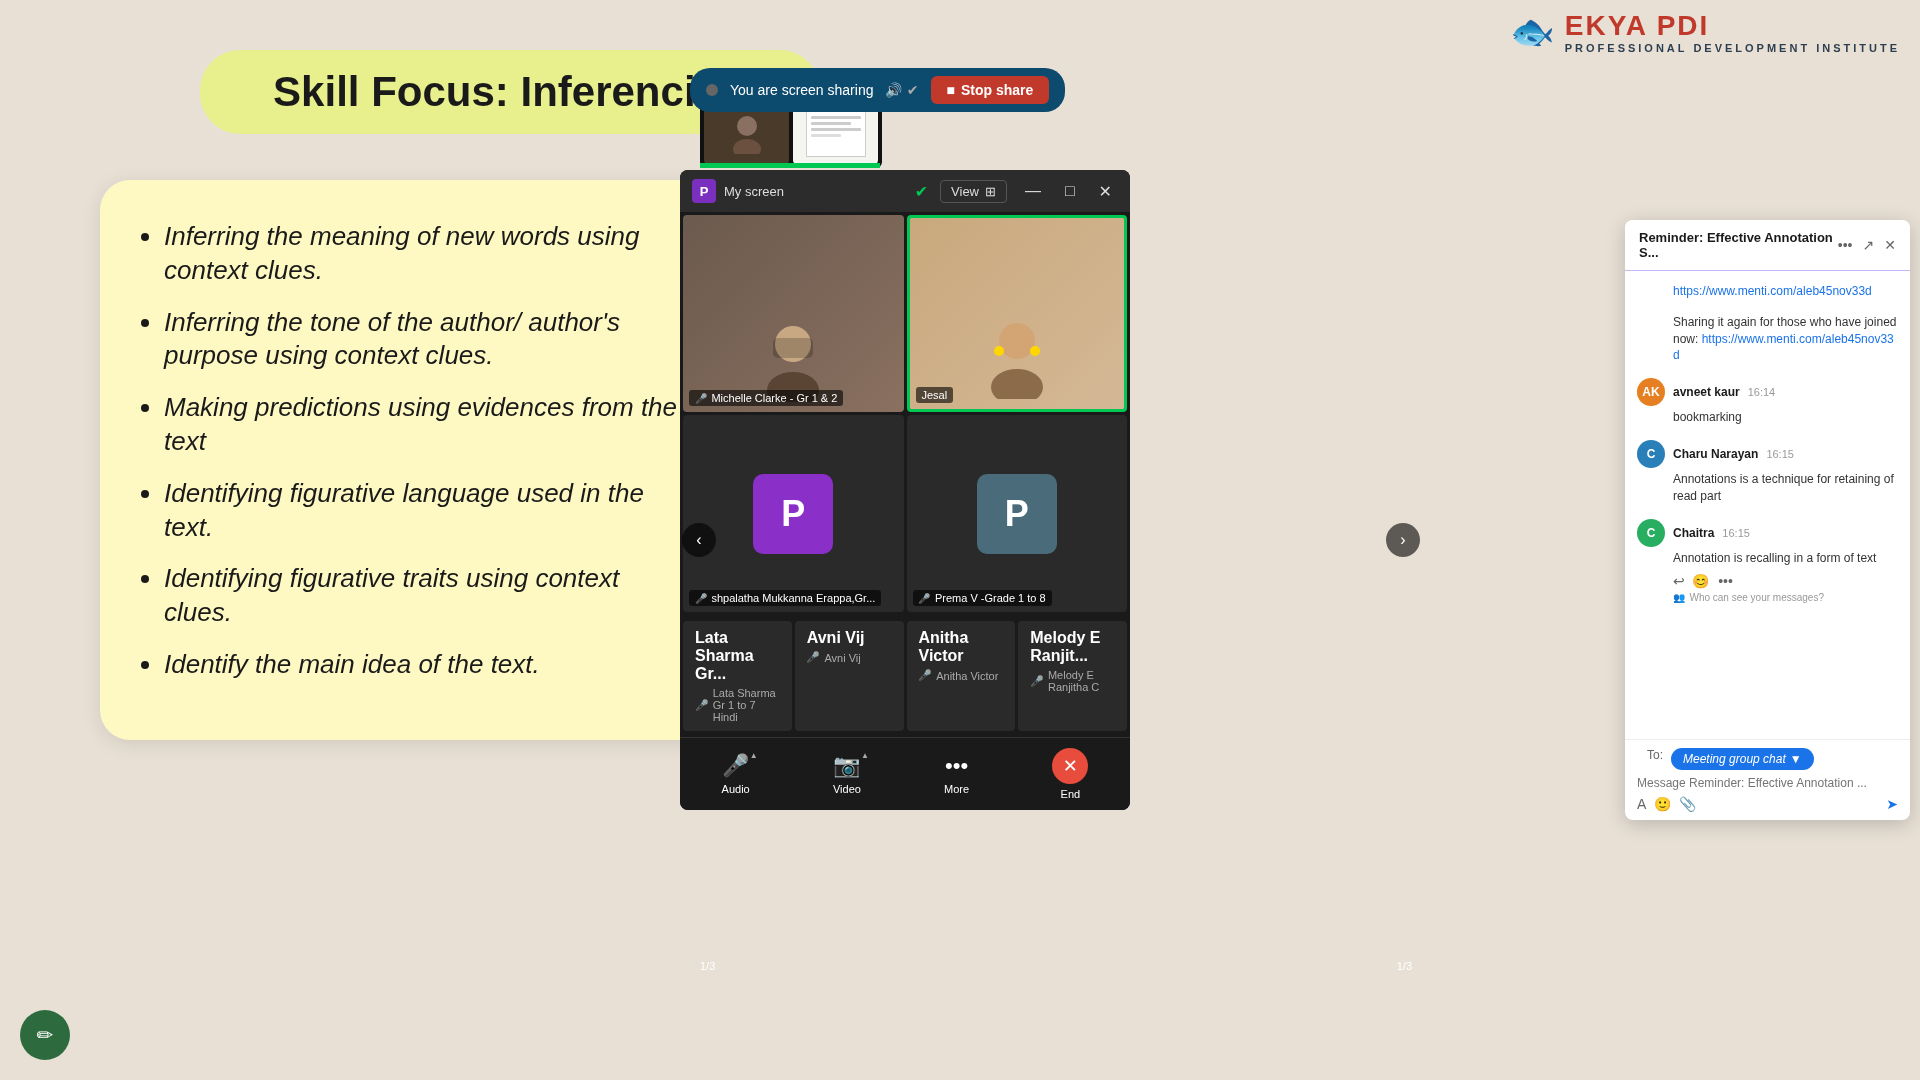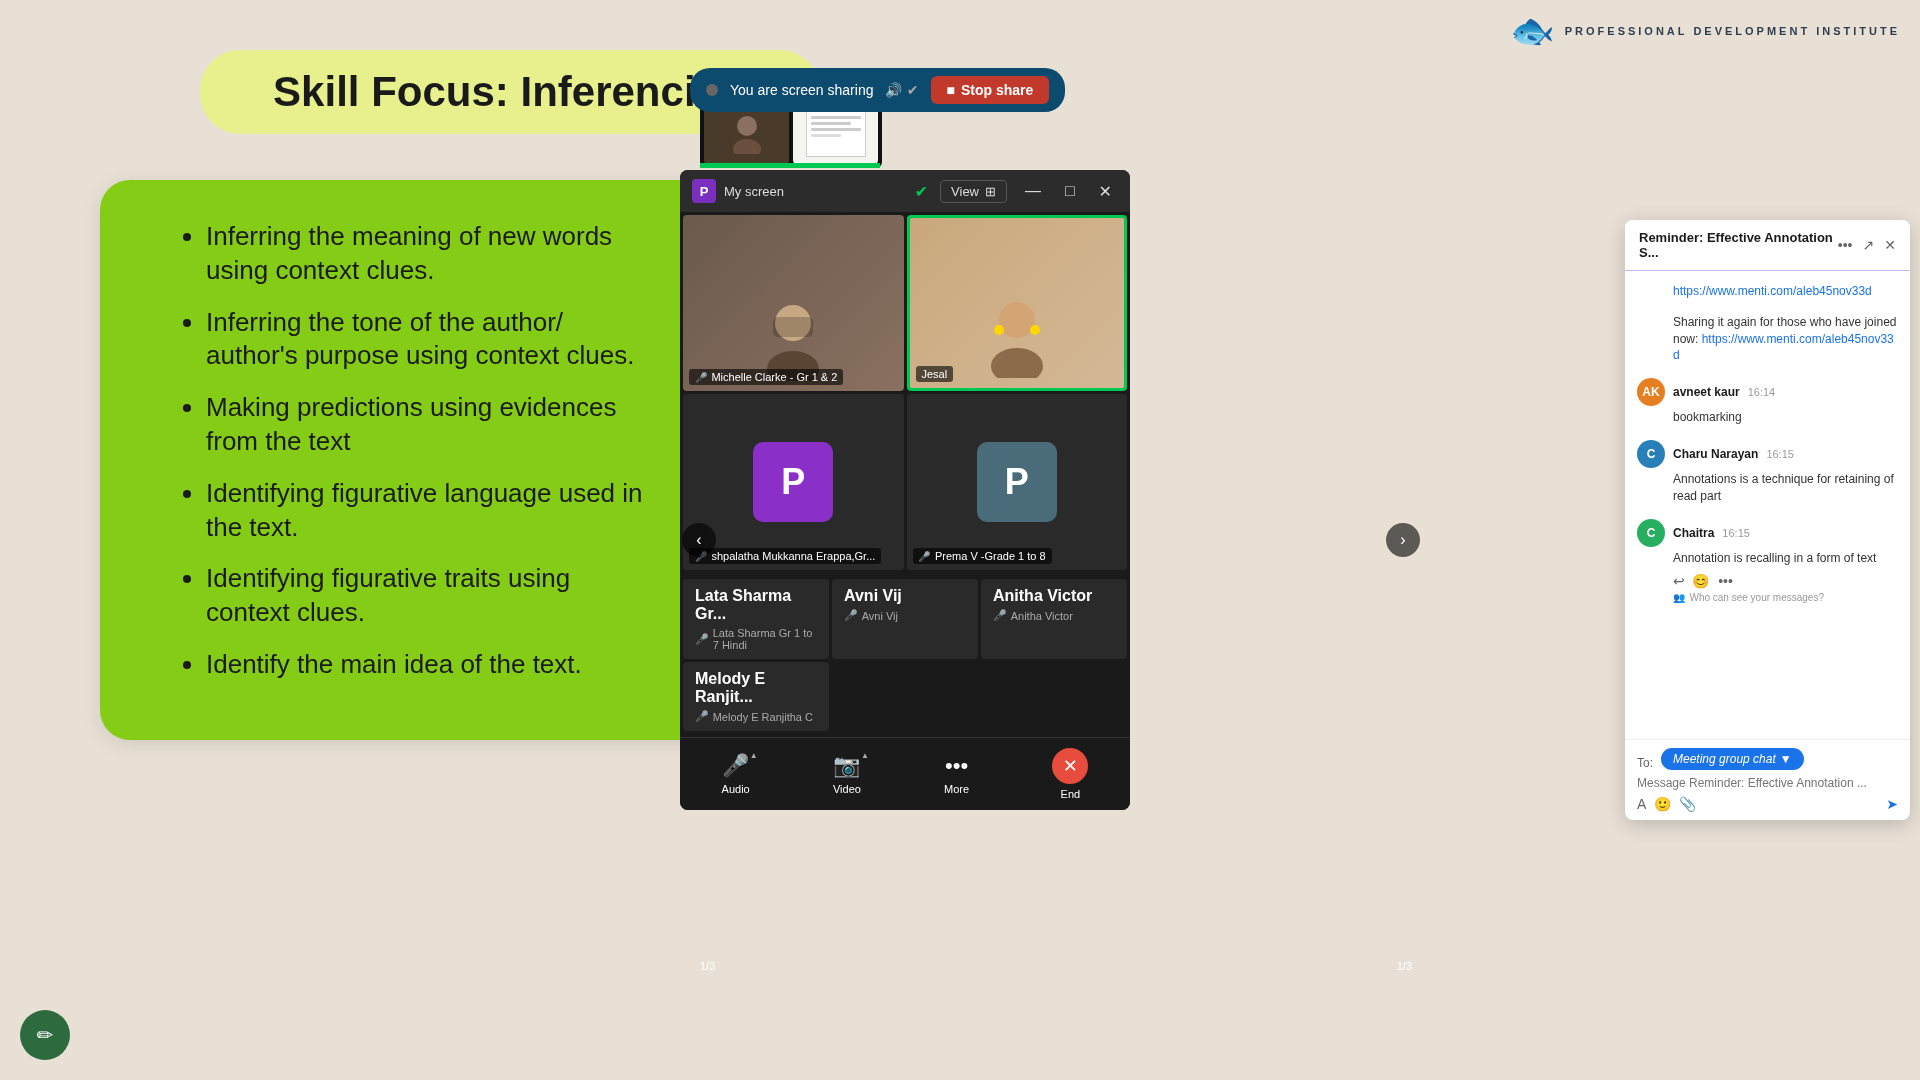--- a/index.html
+++ b/index.html
@@ -65,24 +65,25 @@
       font-weight: 900;
       color: #1a1a1a;
     }
 
     
     .bullet-card {
       position: absolute;
       top: 180px;
       left: 100px;
       width: 620px;
-      background: #84cc16;
+      background: #fef9c3;
       border-radius: 30px;
-      padding: 40px 76px;
+      padding: 40px 34px;
       box-shadow: 0 4px 20px rgba(0,0,0,0.1);
+      font-style: italic;
     }
     .bullet-card ul {
       list-style: disc;
       padding-left: 30px;
     }
     .bullet-card ul li {
       font-size: 26px;
       color: #1a1a1a;
       margin-bottom: 18px;
       line-height: 1.3;
@@ -300,21 +301,21 @@
     .page-left { left: 700px; }
     .page-right { right: 508px; }
 
     
     .bottom-names {
       background: #1a1a1a;
       padding: 6px 3px;
     }
     .bottom-names-grid {
       display: grid;
-      grid-template-columns: 1fr 1fr 1fr;
+      grid-template-columns: 1fr 1fr 1fr 1fr;
       gap: 3px;
     }
     .bottom-name-tile {
       background: #2a2a2a;
       padding: 8px 12px;
       border-radius: 4px;
     }
     .bottom-name-title {
       color: white;
       font-size: 16px;
@@ -474,23 +475,24 @@
       display: flex;
       align-items: center;
       gap: 4px;
     }
     .chat-footer {
       border-top: 1px solid #eee;
       padding: 8px 12px;
     }
     .chat-to-row {
       display: flex;
-      align-items: flex-end;
+      align-items: flex-start;
       gap: 8px;
       margin-bottom: 6px;
+      margin-left: 10px;
     }
     .chat-to-label {
       font-size: 12px;
       color: #666;
     }
     .chat-to-btn {
       background: #1a73e8;
       color: white;
       border: none;
       border-radius: 14px;
@@ -545,20 +547,21 @@
     }
   </style>
 </head>
 <body>
 
 <div class="bg"></div>
 
 <div class="logo-area">
   <div class="logo-fish">🐟</div>
   <div class="logo-text">
+    <span class="logo-main">EKYA PDI</span>
     <span class="logo-sub">PROFESSIONAL  DEVELOPMENT  INSTITUTE</span>
   </div>
 </div>
 
 <div class="title-banner">
   <h1>Skill Focus: Inferencing</h1>
 </div>
 
 <div class="bullet-card">
   <ul id="bullet-list">

